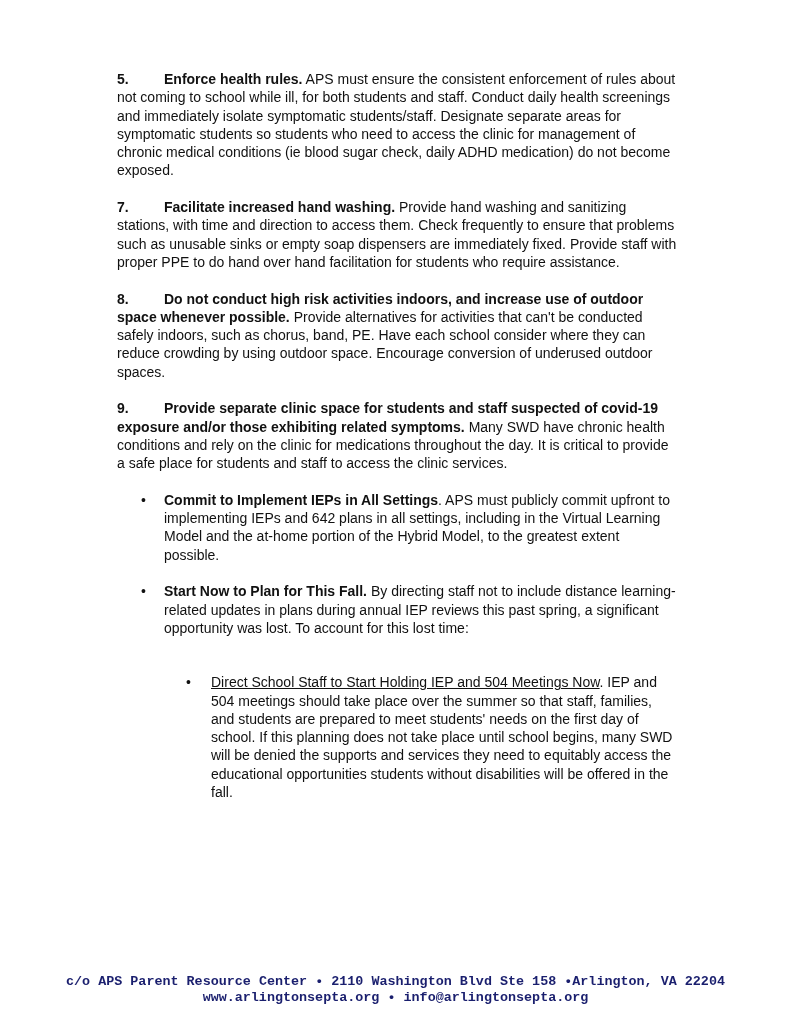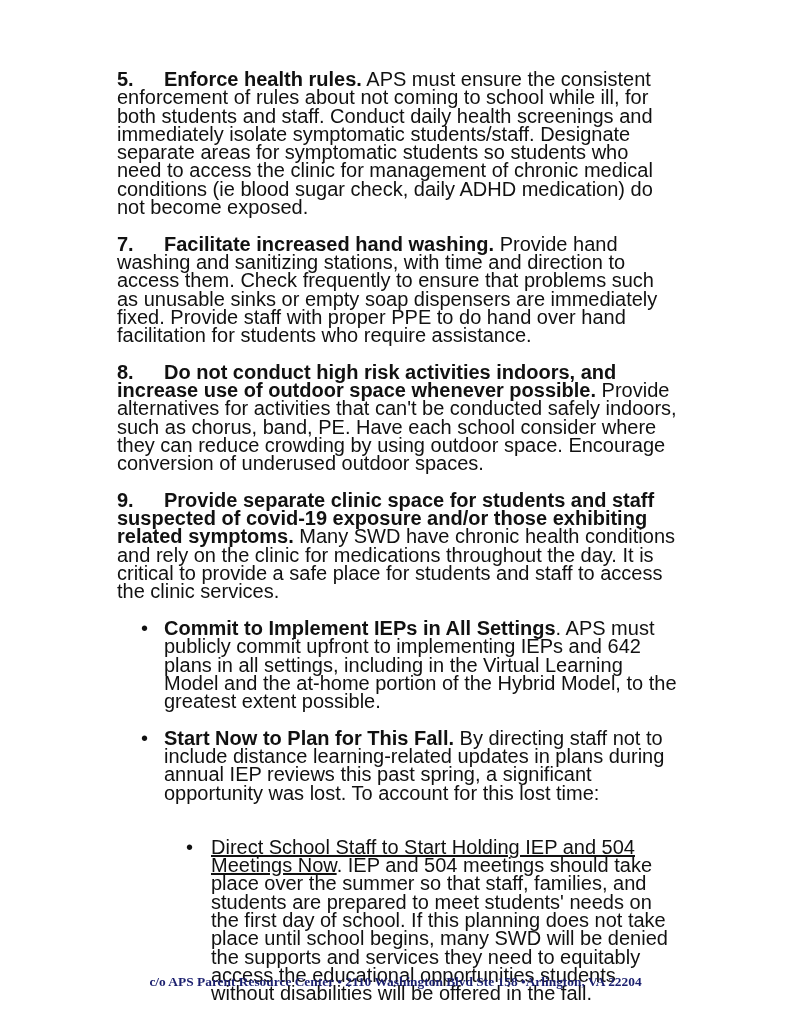--- a/index.html
+++ b/index.html
@@ -13,21 +13,21 @@
       position: relative;
       overflow: hidden;
       font-family: "Liberation Sans", sans-serif;
       color: #111111;
     }
     .page {
       position: absolute;
       left: 117px;
       top: 70px;
       width: 560px;
-      font-size: 20px;
+      font-size: 14px;
       line-height: 18.3px;
     }
     .item {
       margin: 0 0 18.3px 0;
     }
     .num {
       font-weight: bold;
       display: inline-block;
       width: 47px;
     }
@@ -67,21 +67,21 @@
       left: 22px;
       top: 0;
     }
     .underline { text-decoration: underline; }
     .footer {
       position: absolute;
       left: 0;
       width: 791px;
       top: 974px;
       text-align: center;
-      font-family: Liberation Serif, serif;
+      font-family: Liberation Mono, monospace;
       font-weight: bold;
       font-size: 13.4px;
       line-height: 16px;
       color: #1a1f6e;
     }
   </style>
 </head>
 <body>
 
 <div class="page">
@@ -110,13 +110,16 @@
           <span class="underline">Direct School Staff to Start Holding IEP and 504 Meetings Now</span><span>. IEP and 504 meetings should take place over the summer so that staff, families, and students are prepared to meet students' needs on the first day of school. If this planning does not take place until school begins, many SWD will be denied the supports and services they need to equitably access the educational opportunities students without disabilities will be offered in the fall.</span>
         </li>
       </ul>
     </li>
   </ul>
 
 </div>
 
 <div class="footer">
   <div>c/o APS Parent Resource Center  •  2110 Washington Blvd Ste 158 •Arlington, VA 22204</div>
+  <div>
+    <span>www.arlingtonsepta.org</span><span> • </span><span>info@arlingtonsepta.org</span>
+  </div>
 </div>
 
 </body></html>

